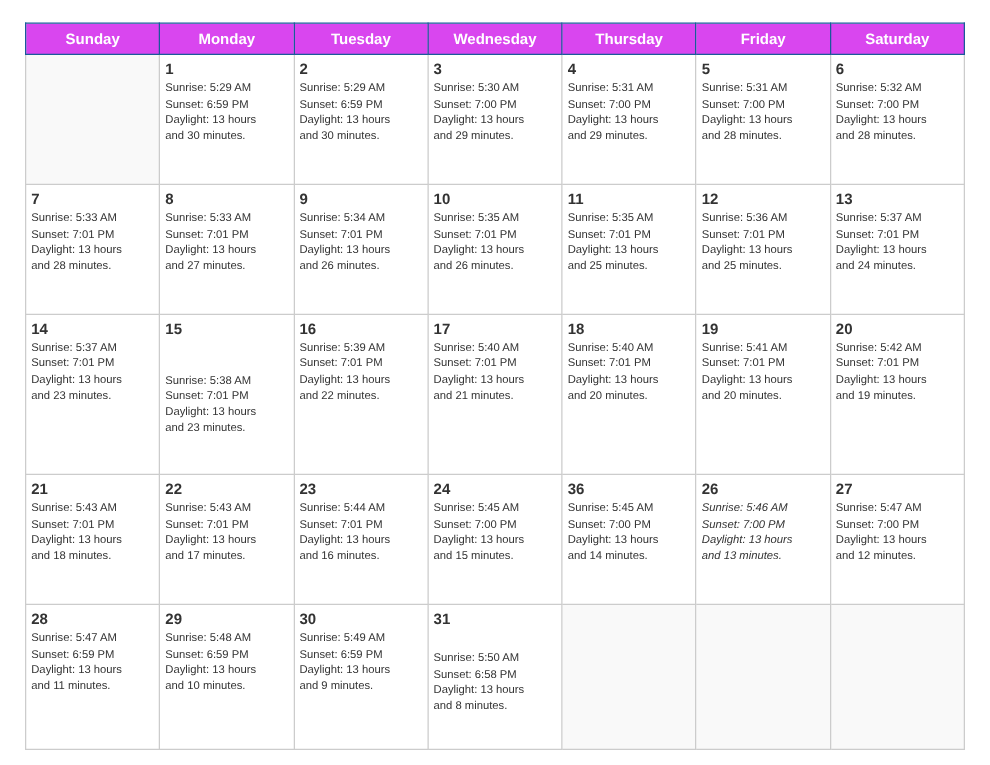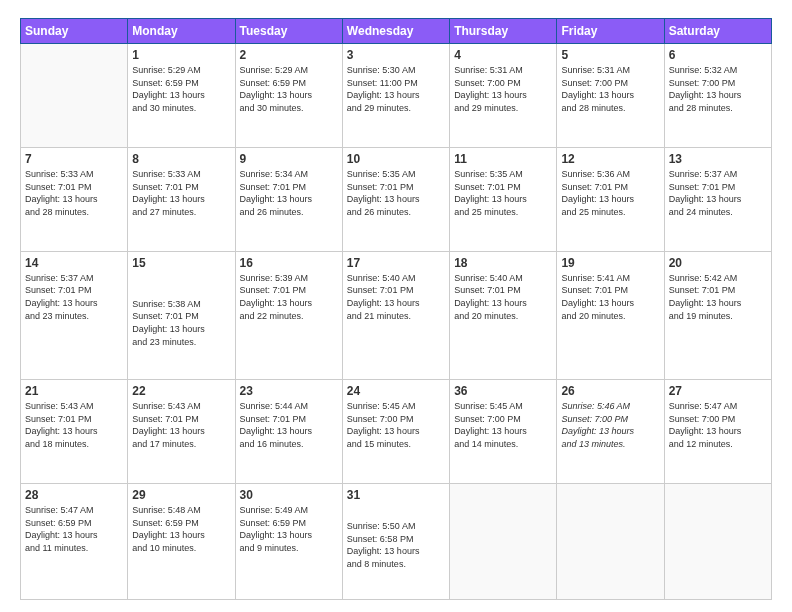--- a/index.html
+++ b/index.html
@@ -61,26 +61,26 @@
       color: #555;
     }
     .calendar {
       flex: 1;
       border: 1px solid #ccc;
       border-collapse: collapse;
       width: 100%;
       table-layout: fixed;
     }
     .calendar th {
-      background-color: #8b5cf6;
+      background-color: #d946ef;
       color: #fff;
       font-size: 12px;
       font-weight: bold;
       padding: 5px 4px;
-      text-align: left;
+      text-align: center;
       border: 1px solid #1a5a9a;
     }
     .calendar td {
       border: 1px solid #ccc;
       vertical-align: top;
       padding: 4px 4px;
       font-size: 9.5px;
       color: #333;
       height: 88px;
     }
@@ -132,21 +132,21 @@
           <td>
             <span class="day-num">2</span>
             <div class="day-info" style="white-space: pre-line;">Sunrise: 5:29 AM
 Sunset: 6:59 PM
 Daylight: 13 hours
 and 30 minutes.</div>
           </td>
           <td>
             <span class="day-num">3</span>
             <div class="day-info" style="white-space: pre-line;">Sunrise: 5:30 AM
-Sunset: 11:00 PM
+Sunset: 7:00 PM
 Daylight: 13 hours
 and 29 minutes.</div>
           </td>
           <td>
             <span class="day-num">4</span>
             <div class="day-info" style="white-space: pre-line;">Sunrise: 5:31 AM
 Sunset: 7:00 PM
 Daylight: 13 hours
 and 29 minutes.</div>
           </td>

